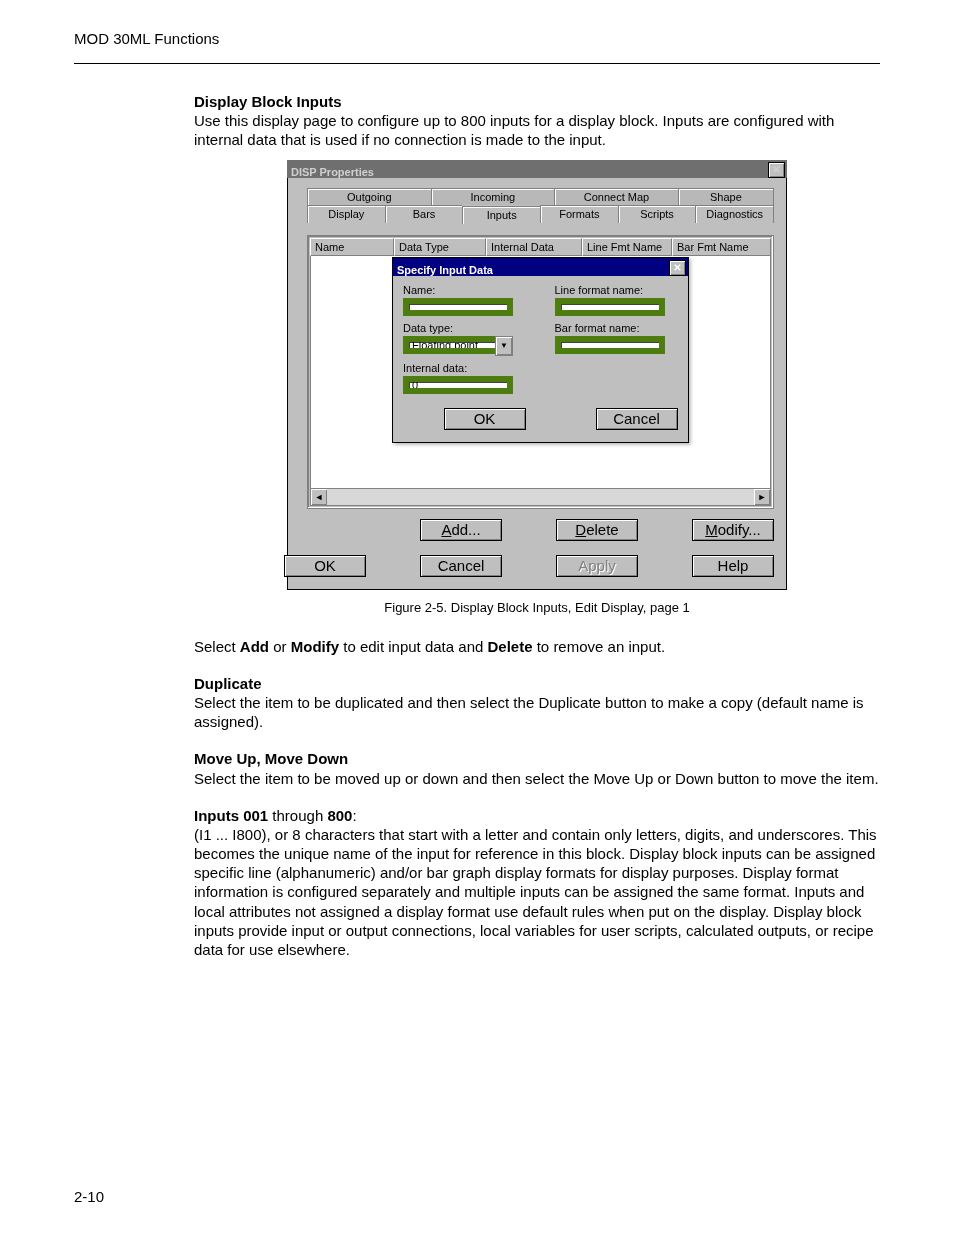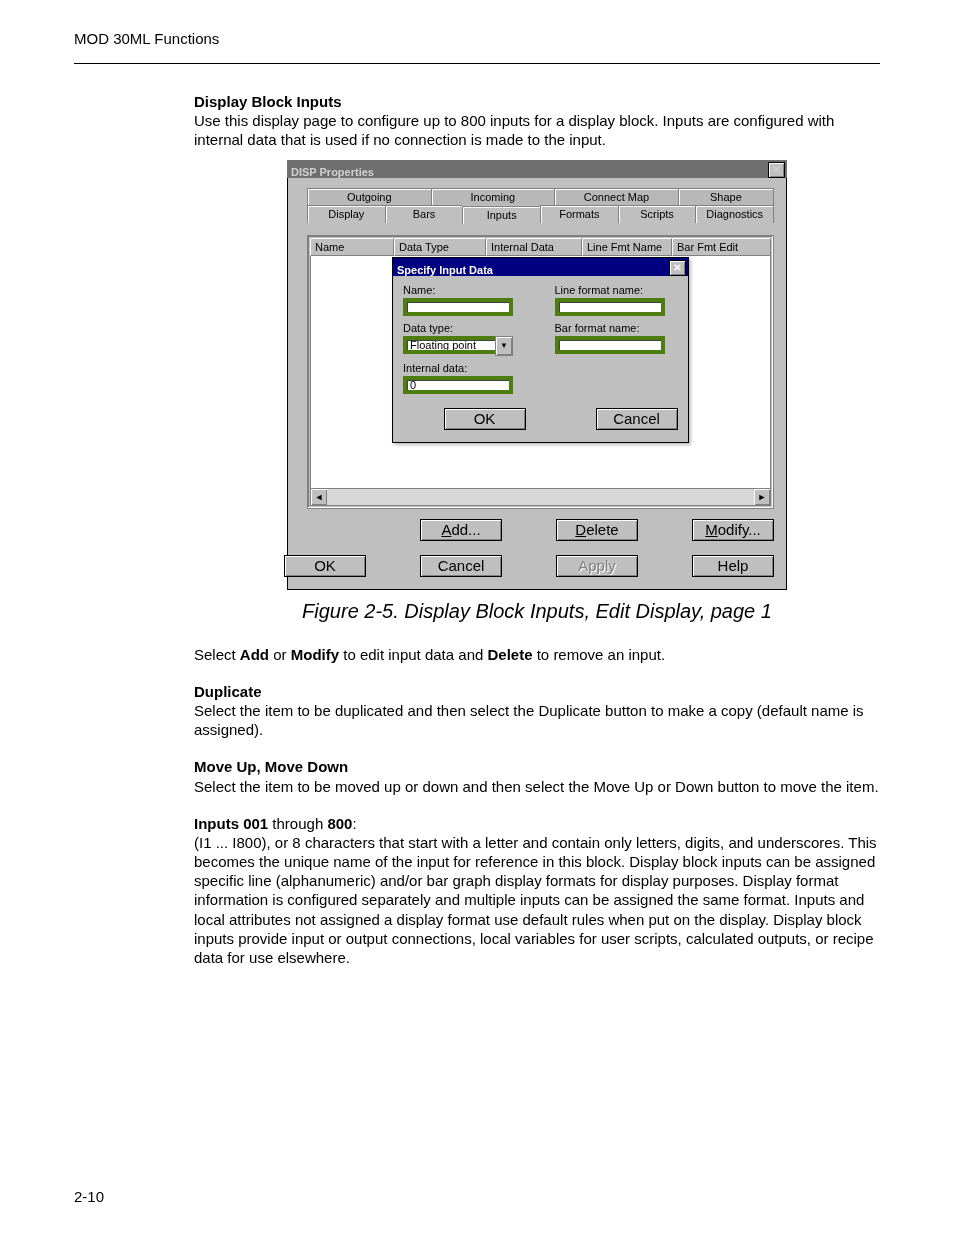--- a/index.html
+++ b/index.html
@@ -5,21 +5,21 @@
   html, body { margin:0; padding:0; background:#fff; font-family:Arial, Helvetica, sans-serif; font-size:15px; color:#000; }
   .page { width:954px; height:1235px; position:relative; box-sizing:border-box; padding:30px 74px 30px 74px; }
   .running-head { font-size:15px; margin-bottom:16px; }
   .section-title { font-weight:bold; font-size:15px; margin-bottom:4px; }
   .hr { border:none; border-top:1.5px solid #000; margin:6px 0 0 0; }
   .body-area { margin-left:120px; margin-top:28px; }
   .para { font-size:15px; line-height:1.28; margin:0 0 18px 0; text-align:left; }
   .para.justify { text-align:justify; }
   .para.tight { margin-bottom:10px; }
   .bold { font-weight:bold; }
-  .caption { font-style:italic; text-align:center; font-size:20px; margin:10px 0 22px 0; }
+  .caption { text-align:center; font-size:13px; margin:10px 0 22px 0; }
   .pagenum { position:absolute; left:74px; bottom:30px; font-size:15px; }
 
   
   .win-outer { width:500px; margin:8px auto 0 auto; font-family:"MS Sans Serif","Segoe UI",Tahoma,sans-serif; font-size:11px; color:#000; }
   .titlebar { background:#6f6f6f; color:#d0d0d0; height:18px; display:flex; align-items:flex-end; padding:0 2px 0 4px; font-weight:bold; }
   .titlebar .spacer { flex:1; }
   .xbtn { width:15px; height:14px; background:#c0c0c0; border:1px solid #000; display:flex; align-items:center; justify-content:center; font-family:Arial; font-size:10px; font-weight:bold; box-shadow:inset 1px 1px 0 #fff, inset -1px -1px 0 #808080; cursor:default; }
   .win-body { background:#bfbfbf; border:1px solid #000; border-top:none; padding:10px 12px 12px 19px; box-sizing:border-box; }
   .tabs-row { display:flex; }
   .tab { background:#bfbfbf; border:1px solid #808080; border-bottom:none; border-right:none; font-size:11px; text-align:center; padding:2px 0; box-shadow:inset 1px 1px 0 #fff; color:#000; cursor:default; flex:1; }
@@ -34,21 +34,21 @@
   .sbtn { width:16px; background:#c0c0c0; box-shadow:inset 1px 1px 0 #fff, inset -1px -1px 0 #808080; display:flex; align-items:center; justify-content:center; font-size:9px; }
   .strack { flex:1; background:#d8d8d8; }
 
   
   .modal { position:absolute; left:81px; top:1px; width:295px; background:#bfbfbf; border:1px solid #000; box-shadow:2px 2px 3px rgba(0,0,0,.25); }
   .modal .titlebar { background:#000080; color:#fff; }
   .mbody { padding:8px 10px 12px 10px; }
   .mrow { display:flex; gap:28px; margin-bottom:6px; }
   .mcol { flex:1; min-width:0; }
   .mlabel { font-size:11px; margin-bottom:2px; }
-  .tinput { width:100%; height:18px; background:#fff; border:4px solid #4d7c0f; box-shadow:inset 1px 1px 0 #404040; box-sizing:border-box; font-size:11px; padding:1px 3px; }
+  .tinput { width:100%; height:18px; background:#fff; border:6px solid #4d7c0f; box-shadow:inset 1px 1px 0 #404040; box-sizing:border-box; font-size:11px; padding:1px 3px; }
   .combo { display:flex; width:110px; }
   .combo .tinput { flex:1; border-right:none; }
   .combo .drop { width:16px; height:18px; background:#c0c0c0; border:1px solid #808080; box-shadow:inset 1px 1px 0 #fff, inset -1px -1px 0 #808080; display:flex; align-items:center; justify-content:center; font-size:8px; }
   .btn { min-width:64px; height:20px; background:#bfbfbf; border:1px solid #000; box-shadow:inset 1px 1px 0 #fff, inset -1px -1px 0 #808080; font-size:15px; display:inline-flex; align-items:center; justify-content:center; padding:0 8px; cursor:default;margin-left:40px; }
   .btn.disabled { color:#808080; text-shadow:1px 1px 0 #fff; }
   .btnrow { display:flex; justify-content:flex-end; gap:14px; margin-top:10px; }
   .btnrow.center { justify-content:center; gap:30px; }
   .btnrow.final { margin-top:14px; }
   .u { text-decoration:underline; }
 </style>
@@ -86,21 +86,21 @@
           <div class="tab">Scripts</div>
           <div class="tab">Diagnostics</div>
         </div>
 
         <div class="table-area">
           <div class="thead">
             <div class="th" style="width:84px">Name</div>
             <div class="th" style="width:92px">Data Type</div>
             <div class="th" style="width:96px">Internal Data</div>
             <div class="th" style="width:90px">Line Fmt Name</div>
-            <div class="th" style="flex:1">Bar Fmt Edit</div>
+            <div class="th" style="flex:1">Bar Fmt Name</div>
           </div>
           <div class="list-body">
 
             <div class="modal">
               <div class="titlebar">
                 <span>Specify Input Data</span>
                 <span class="spacer"></span>
                 <span class="xbtn">✕</span>
               </div>
               <div class="mbody">

